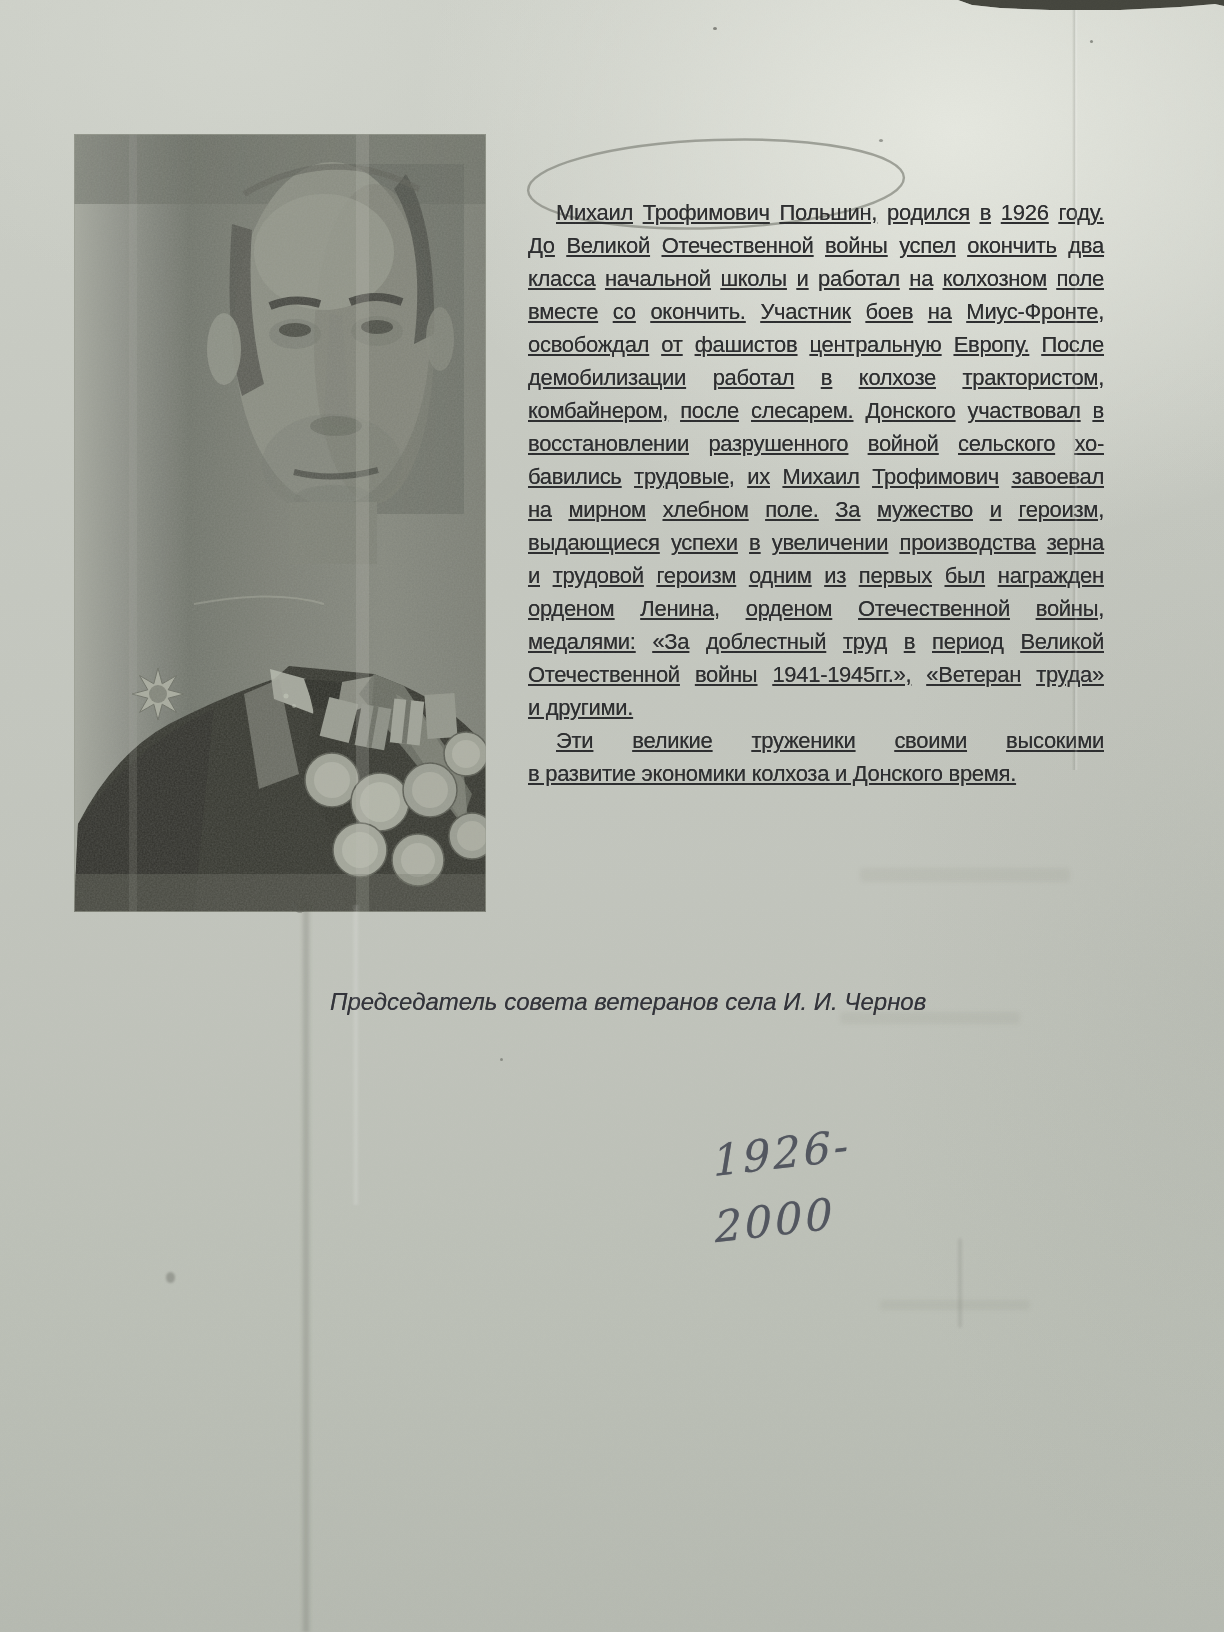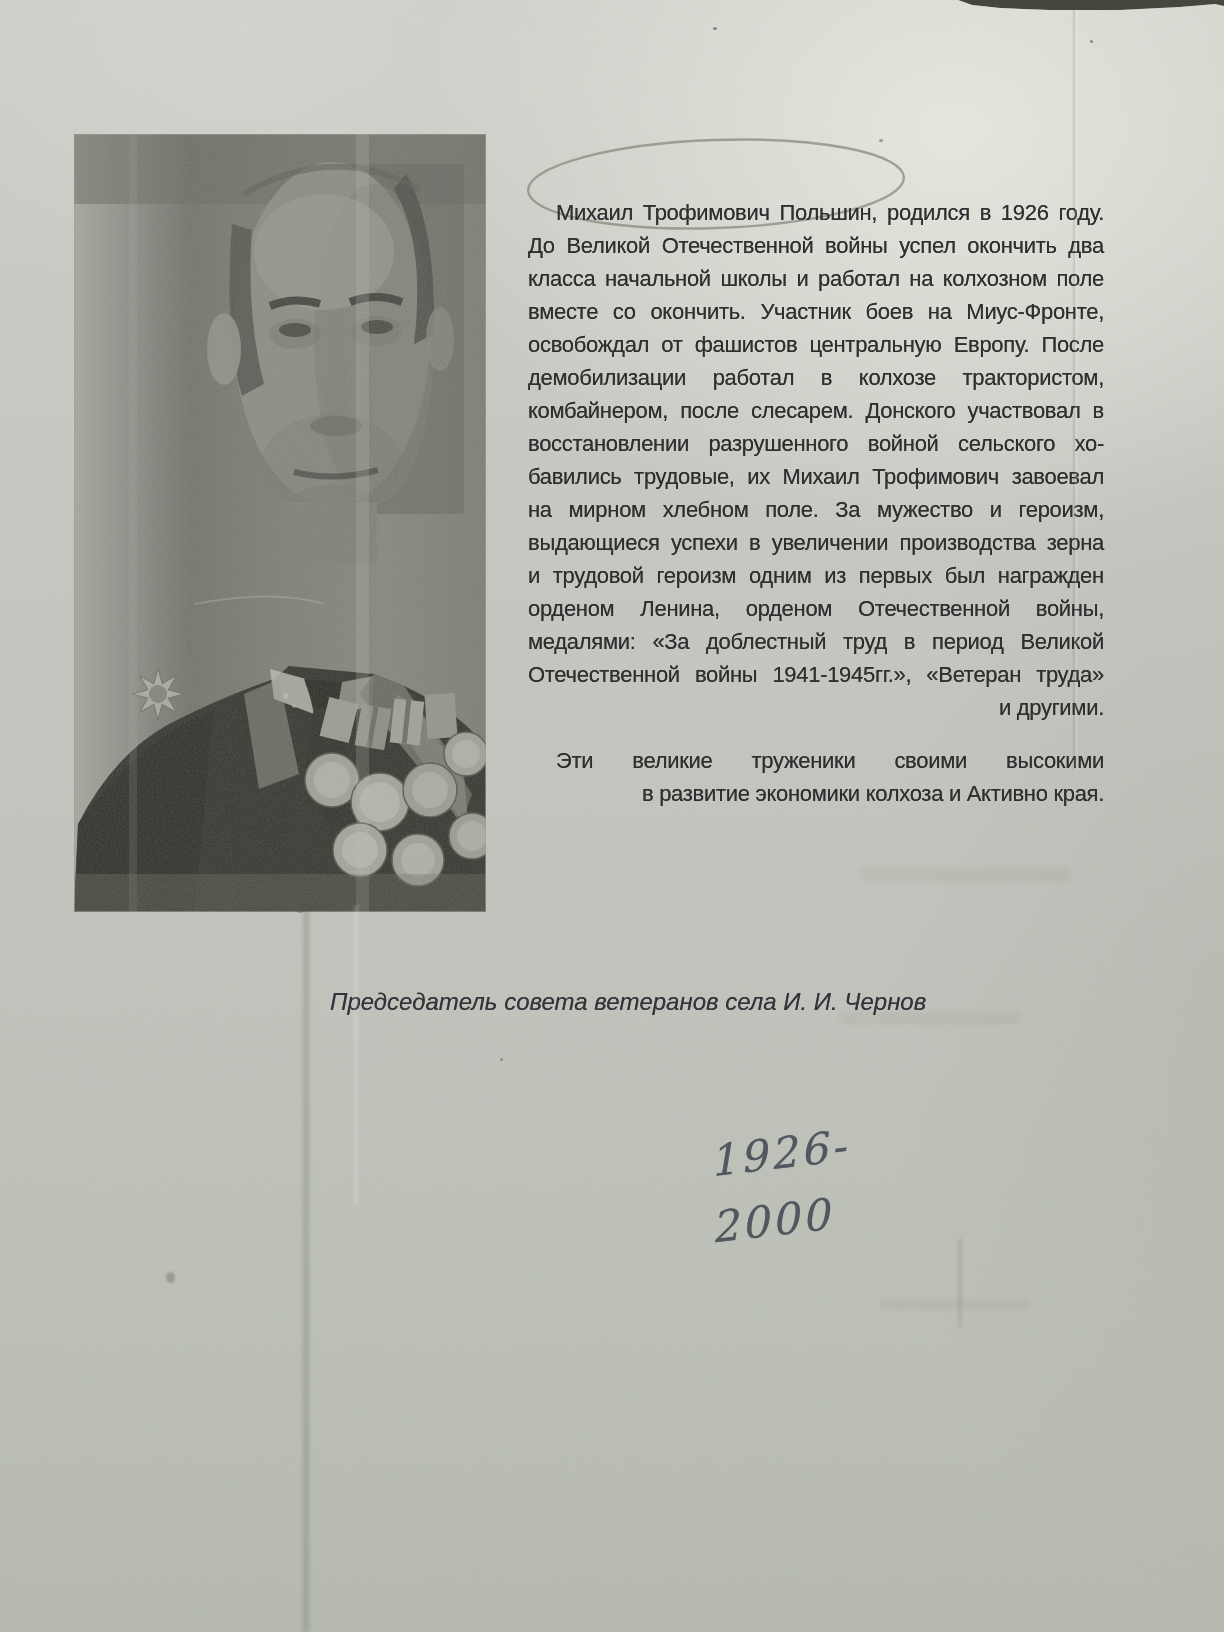--- a/index.html
+++ b/index.html
@@ -27,24 +27,24 @@
   .photo{position:absolute;left:74px;top:134px;width:412px;height:778px;}
   .photo svg{display:block;filter:blur(.3px);}
 
   
   .text-col{
     position:absolute;left:528px;top:196px;width:576px;
     color:#2b2c2e;font-size:22px;letter-spacing:-0.3px;
     text-shadow:0 0 .6px rgba(40,40,42,.75);
   }
   .para{margin:0;}
-  .para-2{margin-top:20px;}
-  .tline{display:flex;justify-content:space-between;height:33px;line-height:33px;overflow:visible;}
+  .para-2{}
+  .tline{display:flex;justify-content:space-between;height:33px;line-height:33px;overflow:visible;text-decoration:underline;}
   .tline.first{padding-left:28px;}
-  .tline.last{display:block;text-align:right;}
+  .tline.last{display:block;text-align:left;}
   .tline span{white-space:pre;}
 
   .signature{
     position:absolute;left:330px;top:986px;width:620px;height:32px;line-height:32px;
     font-style:italic;font-size:24px;color:#303138;letter-spacing:0px;
     text-shadow:0 0 .6px rgba(45,45,50,.7);
   }
 
   .handwritten{
     position:absolute;left:714px;top:1128px;width:260px;height:70px;
@@ -338,21 +338,21 @@
           <div class="tline last">и другими.</div>
         </div>
       <div class="para para-2">
           <div class="tline first">
             <span>Эти</span>
             <span>великие</span>
             <span>труженики</span>
             <span>своими</span>
             <span>высокими</span>
           </div>
-          <div class="tline last">в развитие экономики колхоза и Активно края.</div>
+          <div class="tline last">в развитие экономики колхоза и Донского время.</div>
         </div>
     </div>
 
     <div class="signature">Председатель совета ветеранов села И. И. Чернов</div>
 
     <div class="handwritten">1926-2000</div>
 
     <div class="crease crease-right"></div>
     <div class="crease crease-bottom"></div>
     <div class="crease crease-mid"></div>

